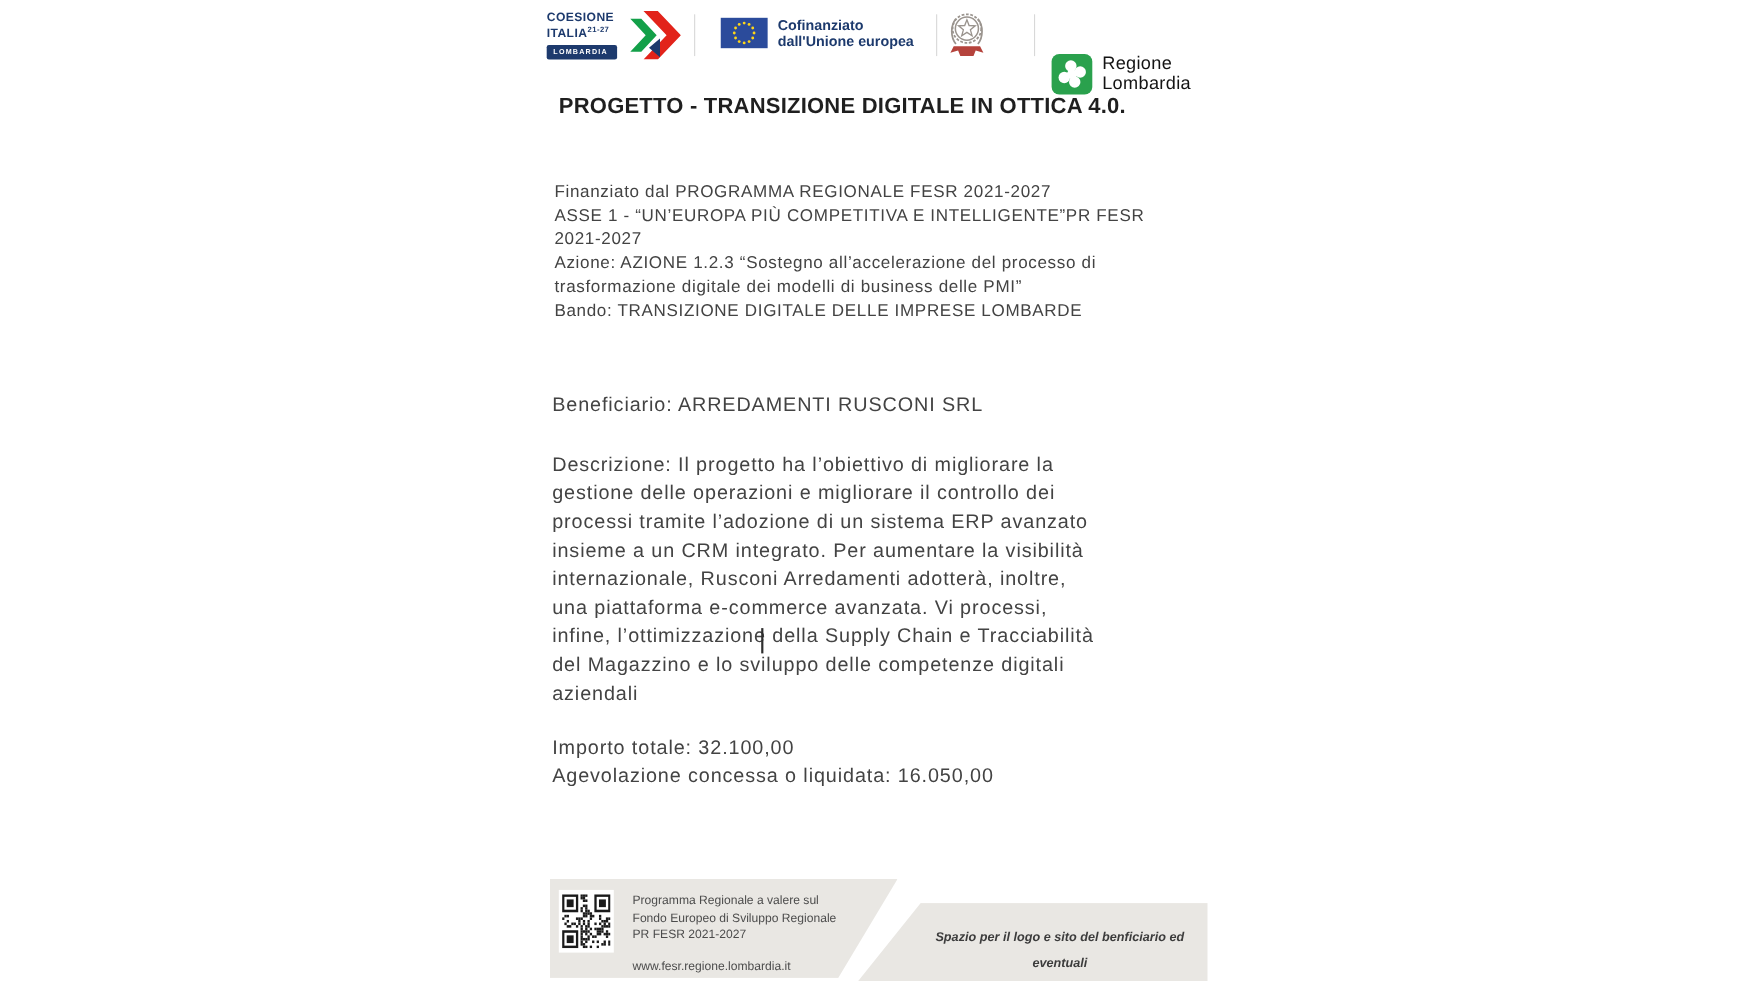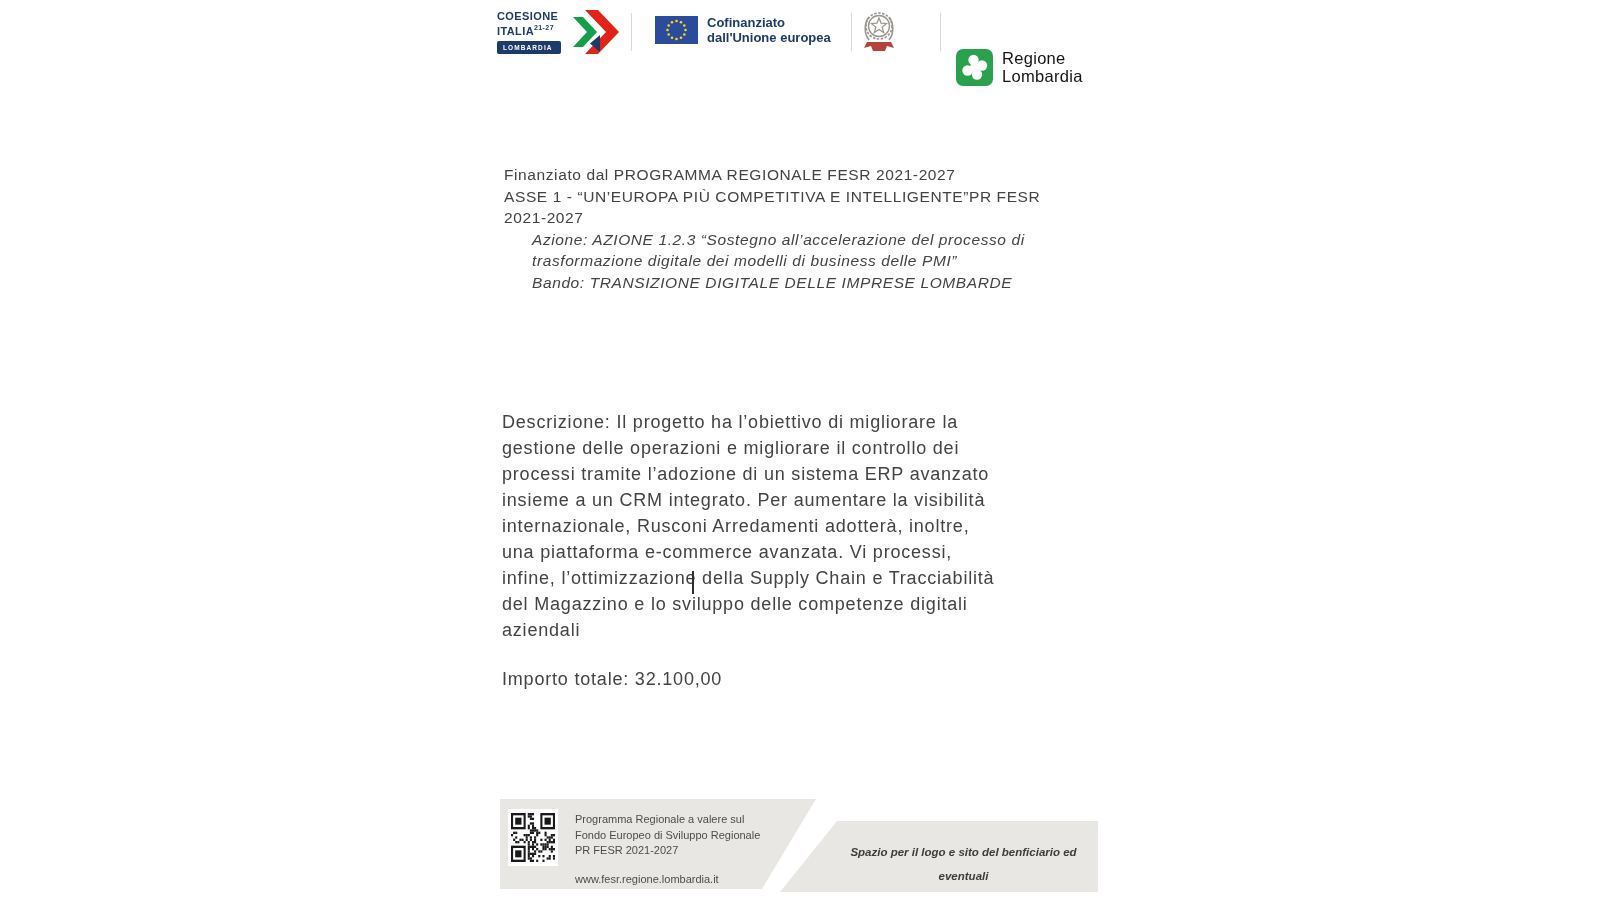--- a/index.html
+++ b/index.html
@@ -30,21 +30,21 @@
   .rl-square{width:37px;height:37px;background:var(--rl-green);border-radius:7px;
     display:flex;align-items:center;justify-content:center;}
   .rl-text{font-size:16.5px;line-height:17.5px;color:#141414;letter-spacing:.3px;}
 
   
   .title{position:absolute;left:508px;top:86px;font-size:20px;font-weight:bold;
     color:var(--title-text);letter-spacing:.2px;white-space:nowrap;}
 
   .program{position:absolute;left:504px;top:164px;font-size:15.5px;line-height:21.5px;
     color:var(--body-text);letter-spacing:.6px;white-space:nowrap;}
-  .program .italic-group{font-style:italic;margin-left:28px;}
+  .program .italic-group{}
 
   .beneficiary{position:absolute;left:502px;top:358px;font-size:18px;letter-spacing:.8px;
     color:var(--body-text);white-space:nowrap;}
 
   .description{position:absolute;left:502px;top:409px;font-size:18px;line-height:26px;
     letter-spacing:.8px;color:var(--body-text);white-space:nowrap;}
 
   .caret{position:absolute;left:692px;top:571px;width:2px;height:23px;background:#2e2e2e;}
 
   .amounts{position:absolute;left:502px;top:666px;font-size:18px;line-height:26px;
@@ -133,50 +133,53 @@
           <circle cx="13.5" cy="13.5" r="4.6"></circle>
         </g>
       </svg>
     </div>
     <div class="rl-text">
       <div>Regione</div>
       <div>Lombardia</div>
     </div>
   </div>
 
+  <div class="title">PROGETTO - TRANSIZIONE DIGITALE IN OTTICA 4.0.</div>
 
   <div class="program">
     <div class="regular-group">
         <div>Finanziato dal PROGRAMMA REGIONALE FESR 2021-2027</div>
         <div>ASSE 1 - “UN’EUROPA PIÙ COMPETITIVA E INTELLIGENTE”PR FESR</div>
         <div>2021-2027</div>
       </div>
     <div class="italic-group">
         <div>Azione: AZIONE 1.2.3 “Sostegno all’accelerazione del processo di</div>
         <div>trasformazione digitale dei modelli di business delle PMI”</div>
         <div>Bando: TRANSIZIONE DIGITALE DELLE IMPRESE LOMBARDE</div>
       </div>
   </div>
 
+  <div class="beneficiary">Beneficiario: ARREDAMENTI RUSCONI SRL</div>
 
   <div class="description">
       <div>Descrizione: Il progetto ha l’obiettivo di migliorare la</div>
       <div>gestione delle operazioni e migliorare il controllo dei</div>
       <div>processi tramite l’adozione di un sistema ERP avanzato</div>
       <div>insieme a un CRM integrato. Per aumentare la visibilità</div>
       <div>internazionale, Rusconi Arredamenti adotterà, inoltre,</div>
       <div>una piattaforma e-commerce avanzata. Vi processi,</div>
       <div>infine, l’ottimizzazione della Supply Chain e Tracciabilità</div>
       <div>del Magazzino e lo sviluppo delle competenze digitali</div>
       <div>aziendali</div>
     </div>
   <div class="caret"></div>
 
   <div class="amounts">
     <div>Importo totale: 32.100,00</div>
+    <div>Agevolazione concessa o liquidata: 16.050,00</div>
   </div>
 
   <div class="band band-left">
     <div class="qr-box">
       <svg viewBox="0 0 42 42" preserveAspectRatio="none" style="width:44px;height:49px">
           <rect x="0" y="0" width="42" height="42" fill="#ffffff"></rect>
           <rect x="16" y="0" width="2" height="2" fill="#1a1a1a"></rect>
           <rect x="18" y="0" width="2" height="2" fill="#1a1a1a"></rect>
           <rect x="20" y="0" width="2" height="2" fill="#1a1a1a"></rect>
           <rect x="16" y="2" width="2" height="2" fill="#1a1a1a"></rect>

